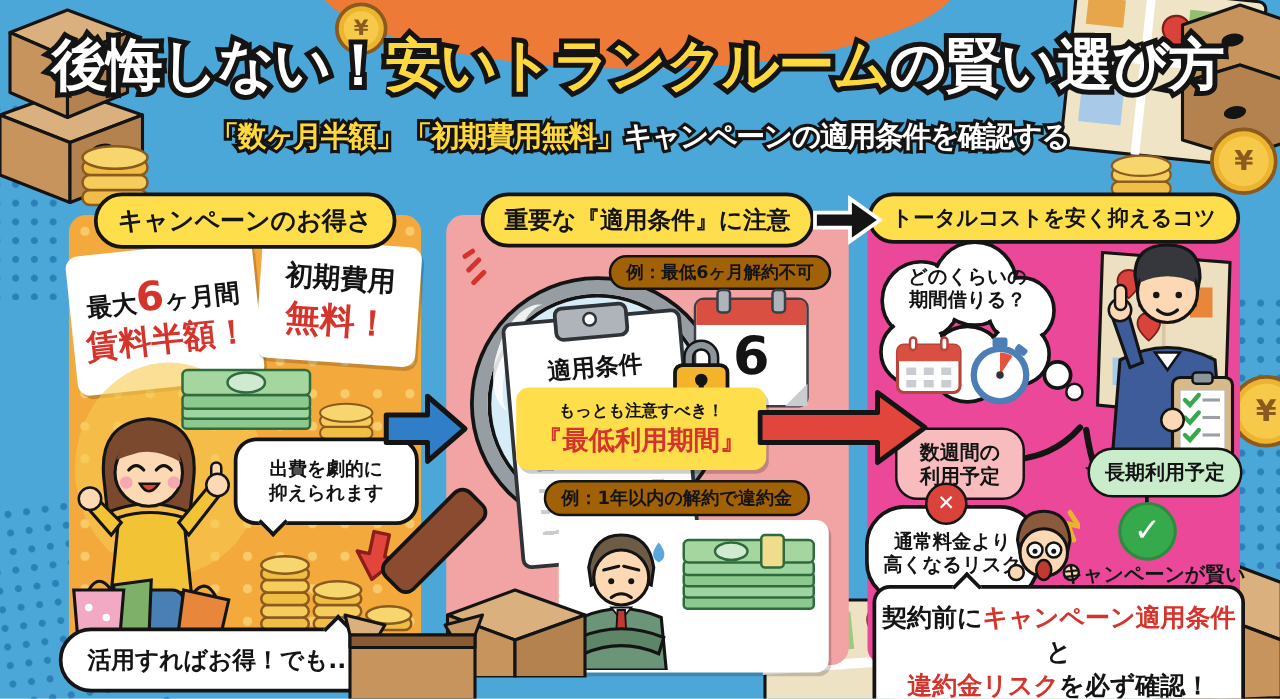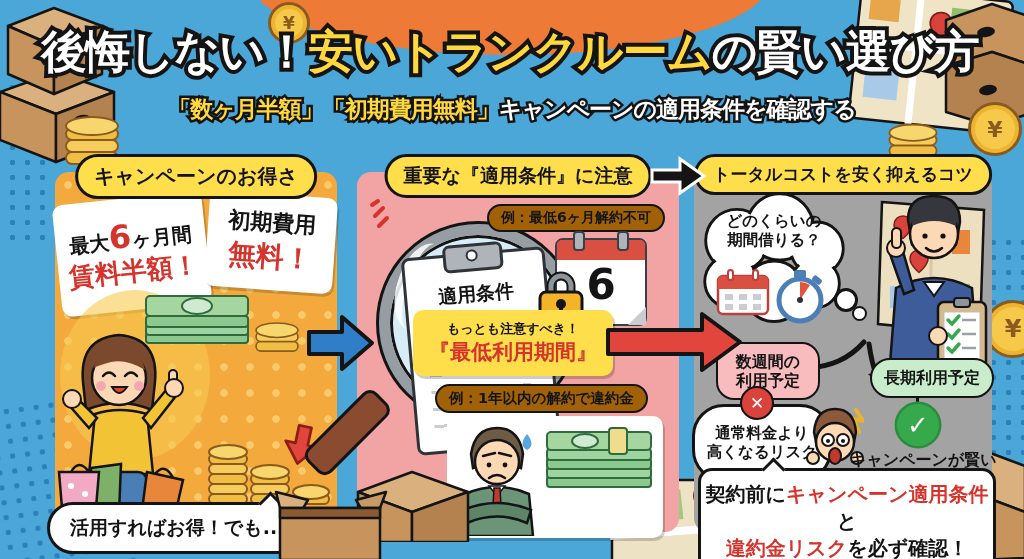--- a/index.html
+++ b/index.html
@@ -220,20 +220,25 @@
     <div class="abs" style="left:196px;top:126px;">
       <svg width="52" height="58" viewBox="0 0 64 72">
         <g stroke="#8A5A1E" stroke-width="2">
           <rect x="6" y="54" width="52" height="12" rx="6" fill="#F0BE45"></rect>
           <rect x="6" y="42" width="52" height="12" rx="6" fill="#F6CC5C"></rect>
           <ellipse cx="32" cy="40" rx="26" ry="9" fill="#F8D66E"></ellipse>
         </g>
       </svg>
     </div>
 
+    <div class="bubble abs" style="left:132px;top:178px;width:142px;height:64px;display:flex;align-items:center;justify-content:center;">
+      <span class="ml" style="font-size:15px;">出費を劇的に
+抑えられます</span>
+      <span class="tail down" style="left:20px;"></span>
+    </div>
 
     <div class="abs" style="left:228px;top:250px;transform:rotate(12deg);">
       <svg width="36" height="46" viewBox="0 0 40 46">
         <polygon points="13,2 27,2 27,22 38,22 20,44 2,22 13,22" fill="#E2453C" stroke="#8A1F18" stroke-width="3" stroke-linejoin="round"></polygon>
       </svg>
     </div>
     <div class="abs" style="left:152px;top:256px;">
       <svg width="124" height="80" viewBox="0 0 124 80">
         <g stroke="#8A5A1E" stroke-width="2">
           <rect x="2" y="66" width="38" height="10" rx="5" fill="#F0BE45"></rect>
@@ -353,21 +358,21 @@
     <svg width="116" height="74" viewBox="0 0 116 74">
       <g stroke="#141414" stroke-width="2.5" stroke-linejoin="round">
         <polygon points="8,22 4,6 36,14 30,24" fill="#D9B07E"></polygon>
         <polygon points="108,22 114,6 84,14 90,24" fill="#C89A66"></polygon>
         <rect x="8" y="22" width="100" height="52" fill="#C6945C"></rect>
         <rect x="8" y="22" width="100" height="10" fill="#8A5A33"></rect>
       </g>
     </svg>
   </div>
 
-  <div class="panel" style="left:694px;width:298px;background:#a3a3a3;">
+  <div class="panel" style="left:694px;width:298px;background:#ec4899;">
     <div class="hpill" style="font-size:17px;">トータルコストを安く抑えるコツ</div>
 
     <div class="abs" style="left:2px;top:16px;">
       <svg width="156" height="150" viewBox="0 0 160 150">
         <g fill="#fff" stroke="#141414" stroke-width="3">
           <circle cx="42" cy="52" r="32"></circle>
             <circle cx="86" cy="38" r="34"></circle>
             <circle cx="124" cy="60" r="27"></circle>
           <circle cx="36" cy="94" r="27"></circle>
             <circle cx="80" cy="104" r="31"></circle>

